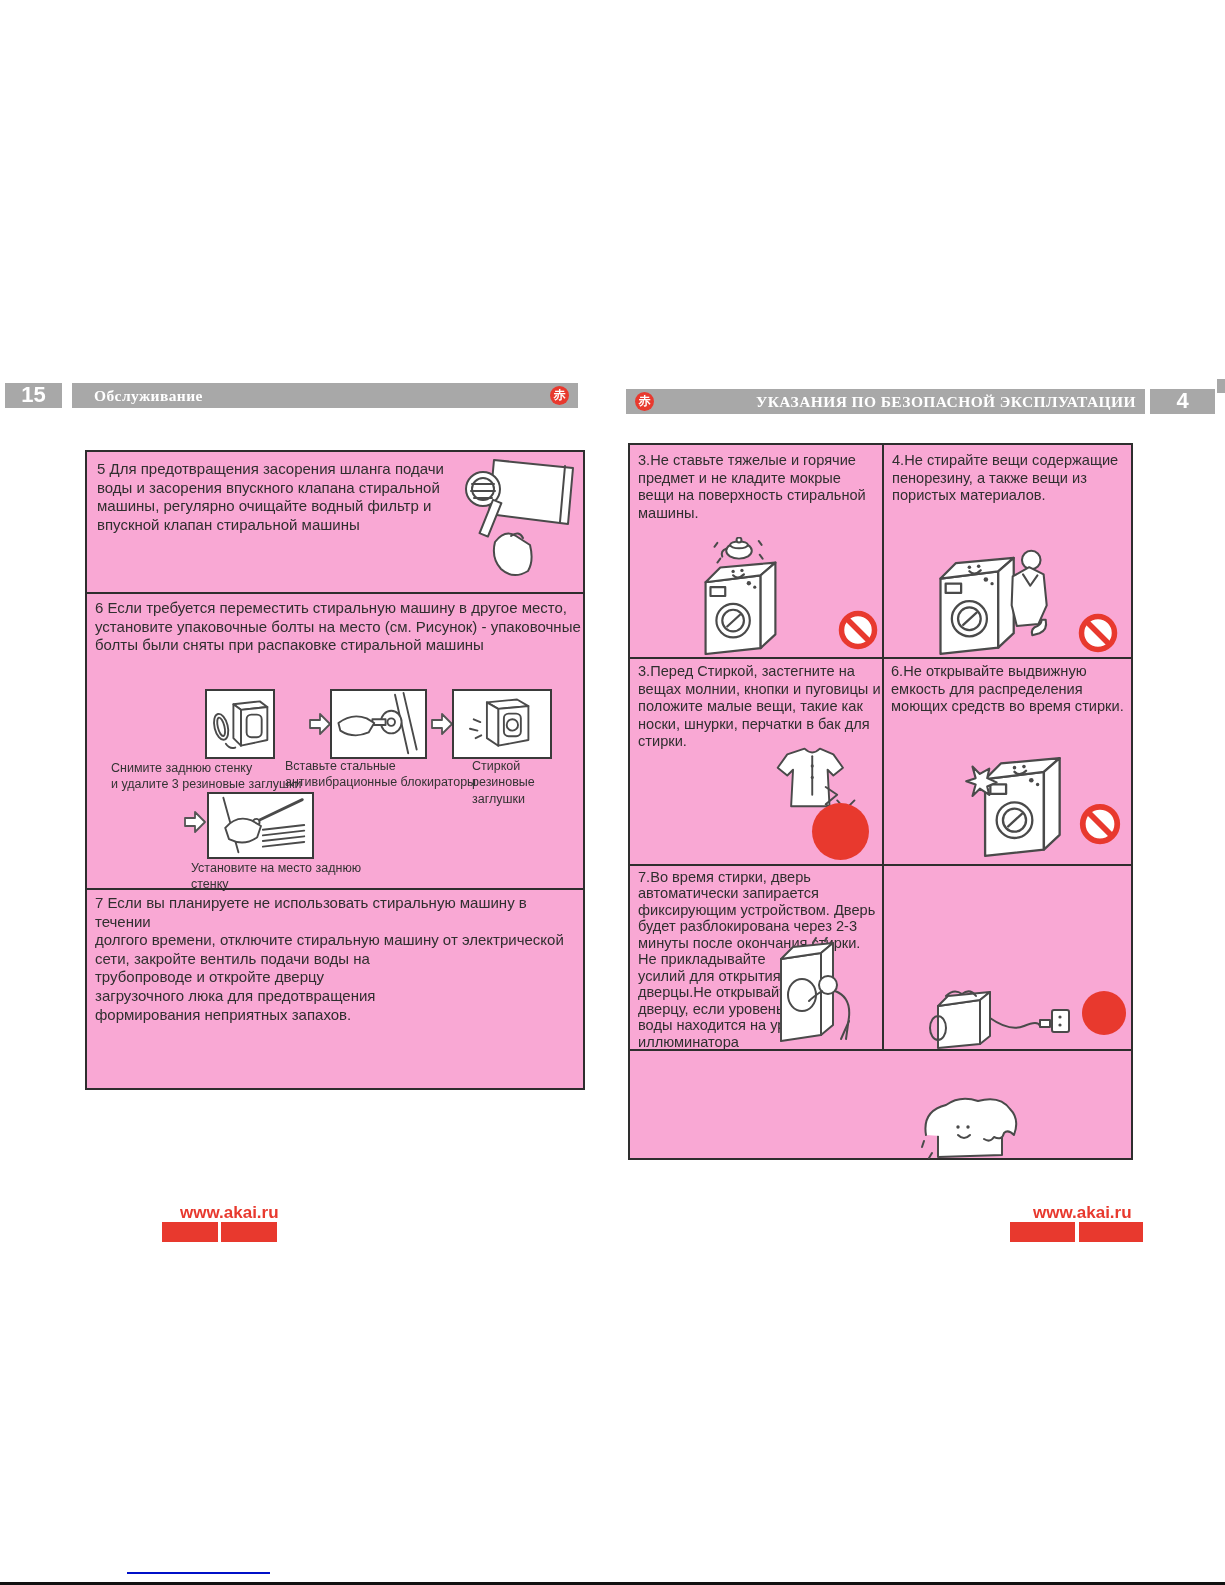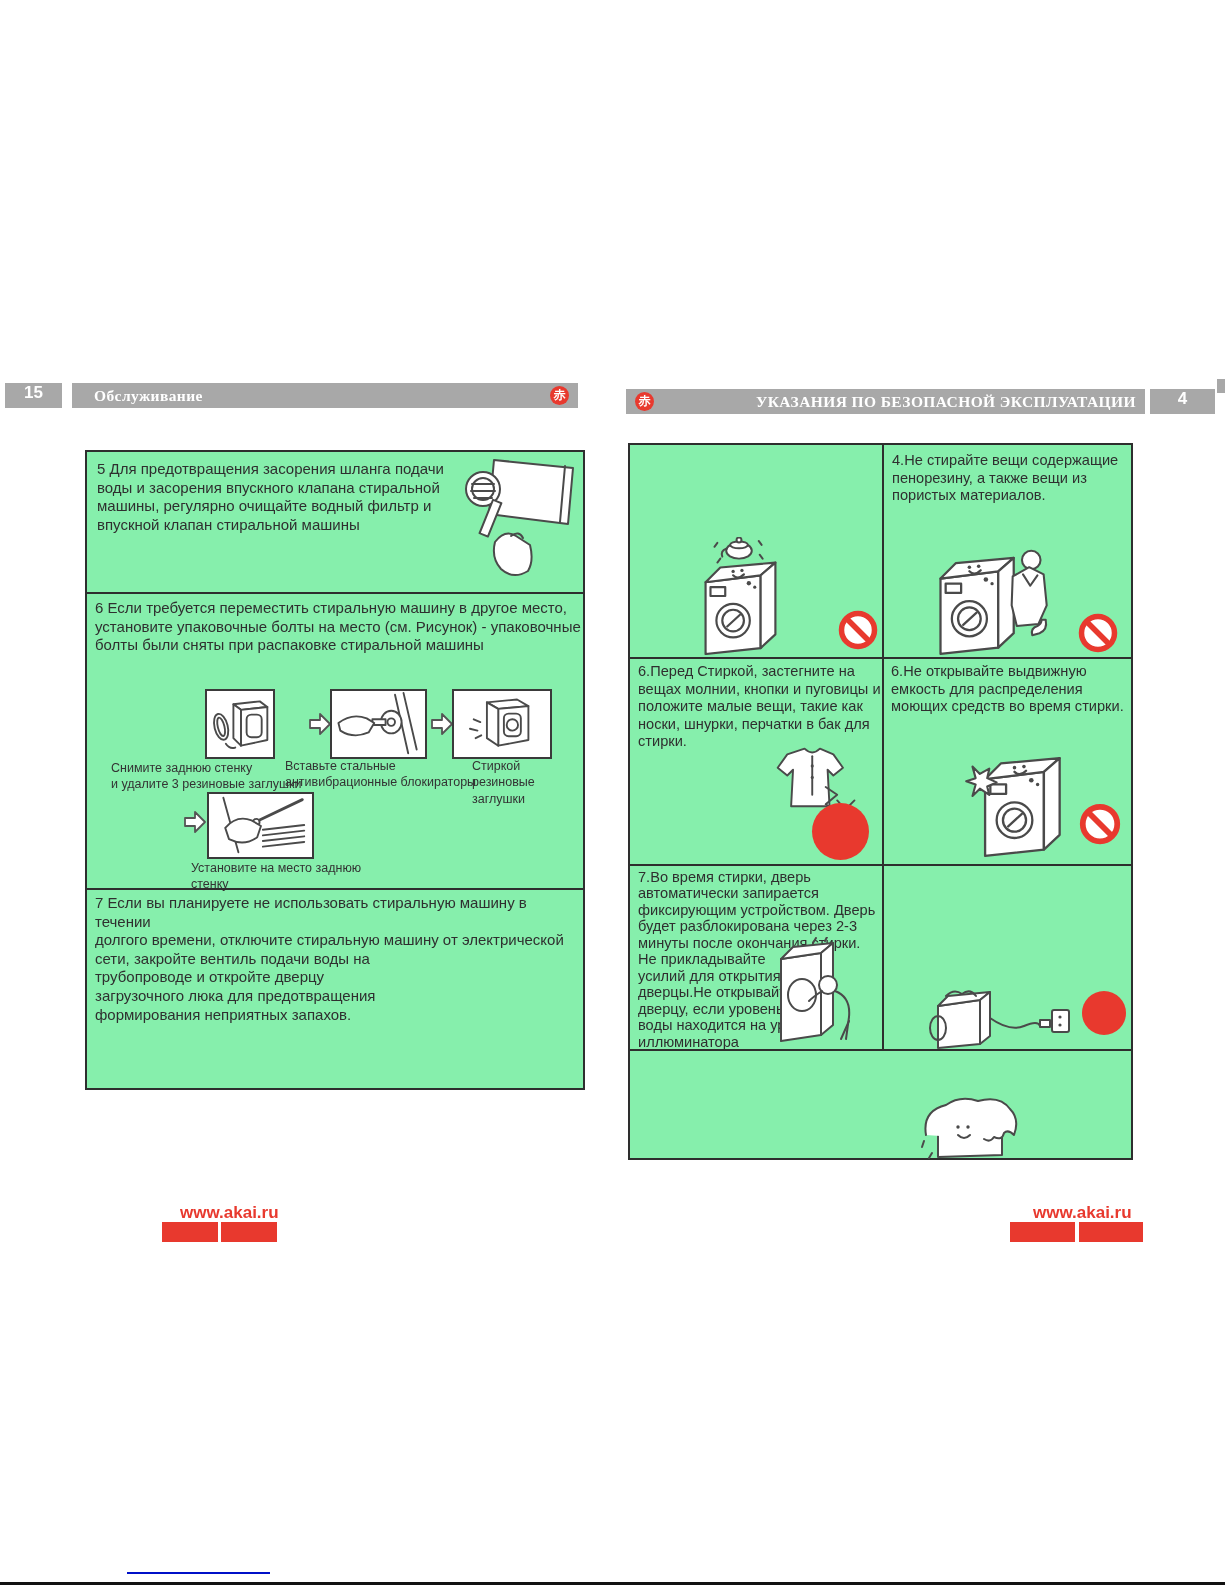--- a/index.html
+++ b/index.html
@@ -1,27 +1,27 @@
 <!DOCTYPE html>
 <html><head>
 <meta charset="utf-8">
 <style>
   *{box-sizing:border-box}
   html,body{margin:0;padding:0}
   body{width:1225px;height:1585px;position:relative;background:#fff;
        font-family:"Liberation Sans",sans-serif;color:#2e2e2e;overflow:hidden}
   .abs{position:absolute}
-  .graybox{background:#a8a8a8;color:#fff;display:flex;align-items:flex-start;justify-content:center;
-           font-weight:bold;font-size:17px}
+  .graybox{background:#a8a8a8;color:#fff;display:flex;align-items:flex-end;justify-content:center;
+           font-weight:bold;font-size:22px}
   .graybar{background:#a8a8a8;color:#fff;display:flex;align-items:center;gap:10px;padding:0 9px}
   .bar-title{font-family:"Liberation Serif",serif;font-weight:bold;font-size:15.5px;letter-spacing:.4px;white-space:nowrap}
   .grow{flex:1 1 auto}
   .logo{width:19px;height:19px;border-radius:50%;background:#e8392e;color:#fff;font-size:12px;
         line-height:19px;text-align:center;flex:0 0 auto;font-weight:bold}
-  .panel{border:2px solid #2e2e2e;background:#86efac}
+  .panel{border:2px solid #2e2e2e;background:#f9a8d4}
   .txt{font-size:15px;line-height:1.24;white-space:pre-line;color:#2f2f2f}
   .celltxt{font-size:14.6px;line-height:1.2;white-space:pre-line;color:#2f2f2f}
   .small{font-size:12.5px;line-height:1.3;white-space:pre-line;color:#333}
   .figbox{border:2px solid #3a3a3a;background:#fff}
   .hline{border-top:2px solid #2e2e2e;height:0}
   .vline{border-left:2px solid #2e2e2e;width:0}
   .url{color:#e8392e;font-weight:bold;font-size:17px;text-decoration:none}
   .redblock{background:#e8392e}
   .dot{background:#e8392e;border-radius:50%}
   svg{display:block}
@@ -186,20 +186,24 @@
 загрузочного люка для предотвращения
 формирования неприятных запахов.</div>
   </div>
 
   <div class="abs panel" style="left:628px;top:443px;width:505px;height:717px">
     <div class="abs vline" style="left:252px;top:0;height:604px"></div>
     <div class="abs hline" style="left:0;top:212px;width:501px"></div>
     <div class="abs hline" style="left:0;top:419px;width:501px"></div>
     <div class="abs hline" style="left:0;top:604px;width:501px"></div>
 
+    <div class="abs celltxt" style="left:8px;top:7px;width:240px">3.Не ставьте тяжелые и горячие
+предмет  и не кладите мокрые
+вещи на поверхность стиральной
+машины.</div>
     <svg class="abs" style="left:52px;top:92px" width="115" height="118" viewBox="0 0 105 120">
       <use href="#wm" transform="translate(2,10)"></use>
       <g class="ln">
         <ellipse cx="52" cy="14" rx="13" ry="8"></ellipse>
         <ellipse cx="52" cy="8" rx="9" ry="3.5"></ellipse>
         <circle cx="52" cy="3" r="2.5"></circle>
         <path d="M39,12 q-6,2 -4,8" fill="none"></path>
         <line x1="30" y1="6" x2="27" y2="10"></line>
         <line x1="72" y1="4" x2="75" y2="8"></line>
         <line x1="33" y1="22" x2="30" y2="26"></line>
@@ -219,21 +223,21 @@
         <circle cx="104" cy="26" r="9"></circle>
         <path d="M86,42 l16,-9 14,7 3,30 -8,18 -21,2 -5,-20 z"></path>
         <path d="M96,40 l7,11 7,-10" fill="none"></path>
         <path d="M118,84 q2,10 -6,13 l-7,2 q-2,-7 5,-9 q4,-2 4,-6 z"></path>
       </g>
     </svg>
     <svg class="abs" style="left:446px;top:166px" width="44" height="44" viewBox="0 0 64 64">
         <use href="#nosign"></use>
       </svg>
 
-    <div class="abs celltxt" style="left:8px;top:218px;width:244px">6.Перед Стиркой, застегните на
+    <div class="abs celltxt" style="left:8px;top:218px;width:244px">3.Перед Стиркой, застегните на
 вещах молнии, кнопки и пуговицы и
 положите малые вещи, такие как
 носки, шнурки, перчатки в бак для
 стирки.</div>
     <svg class="abs" style="left:140px;top:292px" width="96" height="100" viewBox="0 0 100 100">
       <g class="ln">
         <path d="M36,10 q8,8 16,0 l14,6 10,14 -10,8 -6,-6 2,38 -40,0 2,-38 -6,6 -10,-8 10,-14 z"></path>
         <line x1="44" y1="18" x2="44" y2="58"></line>
         <circle cx="44" cy="28" r="1.6" fill="#4a4a4a" stroke="none"></circle>
         <circle cx="44" cy="40" r="1.6" fill="#4a4a4a" stroke="none"></circle>

